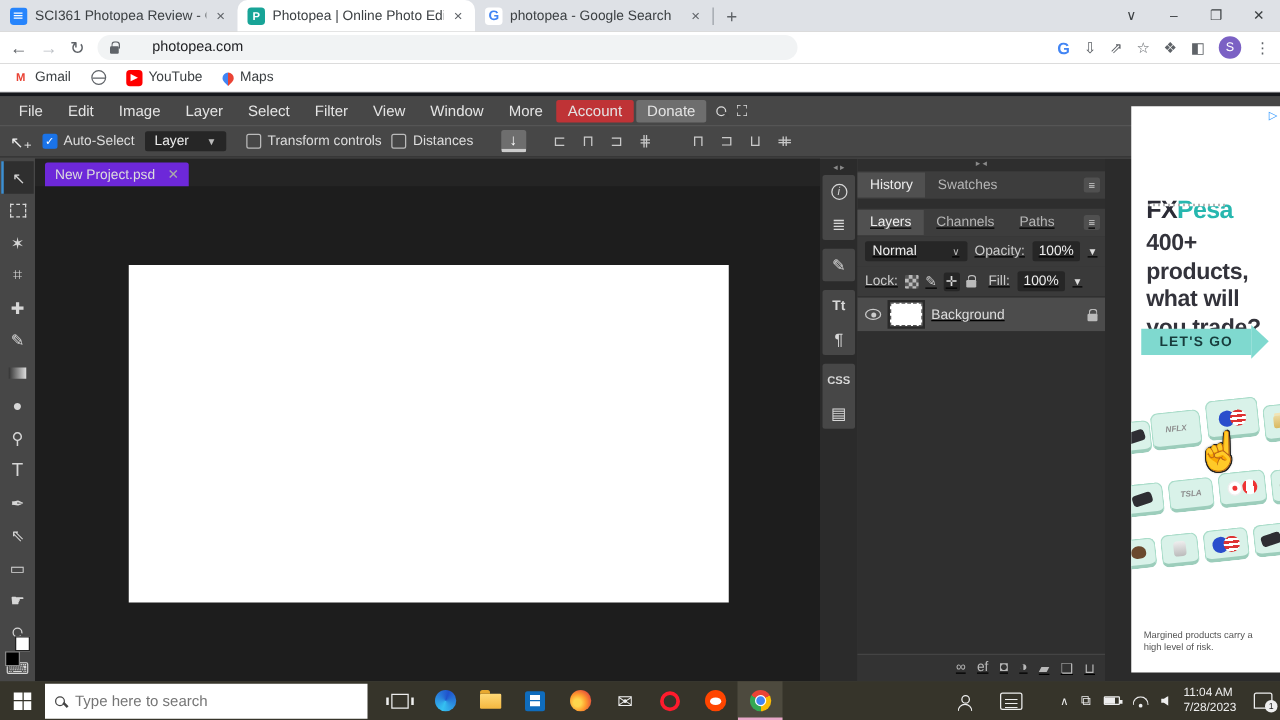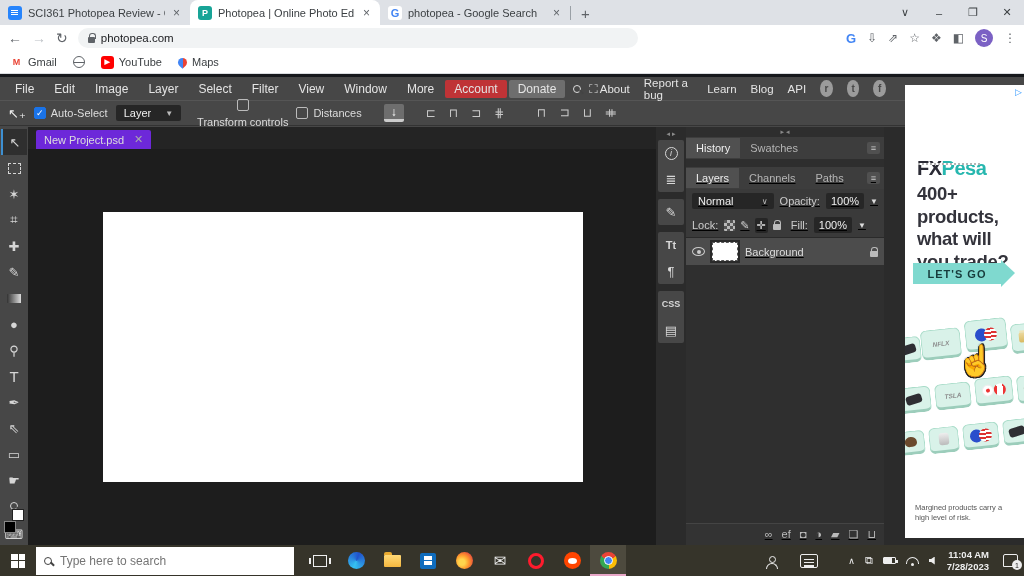--- a/index.html
+++ b/index.html
@@ -18,21 +18,21 @@
   .fav-pea { background:#18a497; }
   .fav-g { background:#fff; color:#4285f4; font-size:11px; }
   .newtab-btn { font-size:15px; color:#5f6368; padding:0 10px 3px 10px; }
   .win-controls { margin-left:auto; display:flex; align-items:center; height:25px; }
   .win-controls span { width:34px; text-align:center; font-size:11px; color:#3c4043; }
 
   .navbar { position:absolute; top:25px; left:0; width:1024px; height:26px; background:#fff; display:flex; align-items:center; padding:0 8px; gap:10px; }
   .nav-ic { font-size:14px; color:#5f6368; }
   .nav-ic.fwd { color:#bdc1c6; }
   .urlpill { flex:1; max-width:560px; height:20px; background:#f1f3f4; border-radius:10px; display:flex; align-items:center; padding:0 10px; gap:6px; }
-  .urltext { font-size:11.5px; color:#202124; }
+  .urltext { font-size:11.5px; color:#202124;margin-left:21px; }
   .lockpad { width:7px; height:6px; background:#5f6368; border-radius:1px; position:relative; margin-top:3px; }
   .lockpad::before { content:""; position:absolute; top:-4px; left:1px; width:5px; height:5px; border:1.4px solid #5f6368; border-bottom:none; border-radius:3px 3px 0 0; }
   .nav-right { margin-left:auto; display:flex; align-items:center; gap:11px; }
   .nav-right .ic { font-size:12px; color:#5f6368; }
   .gicon { font-weight:bold; font-size:13px; color:#4285f4; }
   .avatar { width:18px; height:18px; border-radius:50%; background:#7b61c4; color:#fff; font-size:10px; display:flex; align-items:center; justify-content:center; }
 
   .bookmarks { position:absolute; top:51px; left:0; width:1024px; height:23px; background:#fff; display:flex; align-items:center; gap:16px; padding:0 10px; border-bottom:1px solid #dadce0; }
   .bm { display:flex; align-items:center; gap:5px; font-size:11px; color:#3c4043; }
   .bm-ic { width:13px; height:13px; border-radius:2px; display:flex; align-items:center; justify-content:center; font-size:9px; font-weight:bold; }
@@ -178,21 +178,21 @@
   .person::before { content:""; position:absolute; top:0; left:3px; width:5px; height:5px; border:1.3px solid #eee; border-radius:50%; }
   .person::after { content:""; position:absolute; bottom:-3px; left:0; width:10px; height:5px; border:1.3px solid #eee; border-bottom:none; border-radius:6px 6px 0 0; }
   .newsic { width:18px; height:14px; border:1.4px solid #eee; border-radius:2px; background:repeating-linear-gradient(#0000 0 2px,#eee 2px 3.2px); background-size:10px 100%; background-position:3px 2px; background-repeat:no-repeat; margin-right:20px; }
   .chev { font-size:9px; color:#eee; }
   .trayic { font-size:11px; color:#eee; }
   .batt { width:13px; height:7px; border:1.2px solid #eee; border-radius:1px; position:relative; background:linear-gradient(90deg,#eee 0 70%,#0000 70%); }
   .batt::after { content:""; position:absolute; right:-3px; top:1.5px; width:1.5px; height:3px; background:#eee; }
   .wifi { width:13px; height:7px; border:1.6px solid #eee; border-bottom:none; border-radius:8px 8px 0 0; position:relative; }
   .wifi::after { content:""; position:absolute; bottom:-2px; left:4.2px; width:3px; height:3px; background:#eee; border-radius:50%; }
   .spk { width:6px; height:8px; background:#eee; clip-path:polygon(0 30%,40% 30%,100% 0,100% 100%,40% 70%,0 70%); margin-right:2px; }
-  .clock { font-size:9.5px; text-align:right; line-height:1.25;font-weight:bold; }
+  .clock { font-size:9.5px; line-height:1.25; }
   .notif { width:15px; height:13px; border:1.4px solid #eee; border-radius:2px 2px 2px 0; position:relative; margin-left:4px; }
   .notif .badge { position:absolute; right:-5px; bottom:-4px; width:10px; height:10px; border-radius:50%; background:#eee; color:#222; font-size:7px; display:flex; align-items:center; justify-content:center; }
 </style>
 </head>
 <body>
 
 <div class="screen">
 
   <div class="tabstrip">
     <div class="tab">
@@ -269,43 +269,33 @@
       <span class="pmenu">Layer</span>
       <span class="pmenu">Select</span>
       <span class="pmenu">Filter</span>
       <span class="pmenu">View</span>
       <span class="pmenu">Window</span>
       <span class="pmenu">More</span>
       <span class="pmenu-acct" style="background:#bf3336;">Account</span>
       <span class="pmenu-acct" style="background:#6e6e6e;">Donate</span>
       <span class="pea-search mag" style="border-color:#ddd;"></span>
       <span class="pea-full">⛶</span>
-      <div class="pea-links">
-        <span>About</span>
-        <span>Report a bug</span>
-        <span>Learn</span>
-        <span>Blog</span>
-        <span>API</span>
-        <span class="soc">r</span>
-        <span class="soc">t</span>
-        <span class="soc">f</span>
-      </div>
     </div>
 
     <div class="pea-options">
       <span class="opt-moveic">↖₊</span>
       <span class="optlab">
         <span class="chk on">✓</span>
         <span>Auto-Select</span>
       </span>
       <span class="sel">
         <span>Layer</span>
         <span class="car">▼</span>
       </span>
-      <span class="optlab" style="margin-left:8px;flex-direction:column;">
+      <span class="optlab" style="margin-left:8px;">
         <span class="chk"></span>
         <span>Transform controls</span>
       </span>
       <span class="optlab">
         <span class="chk"></span>
         <span>Distances</span>
       </span>
       <span class="tool-ins">↓</span>
       <span class="aligns">
         <span>⊏</span>

